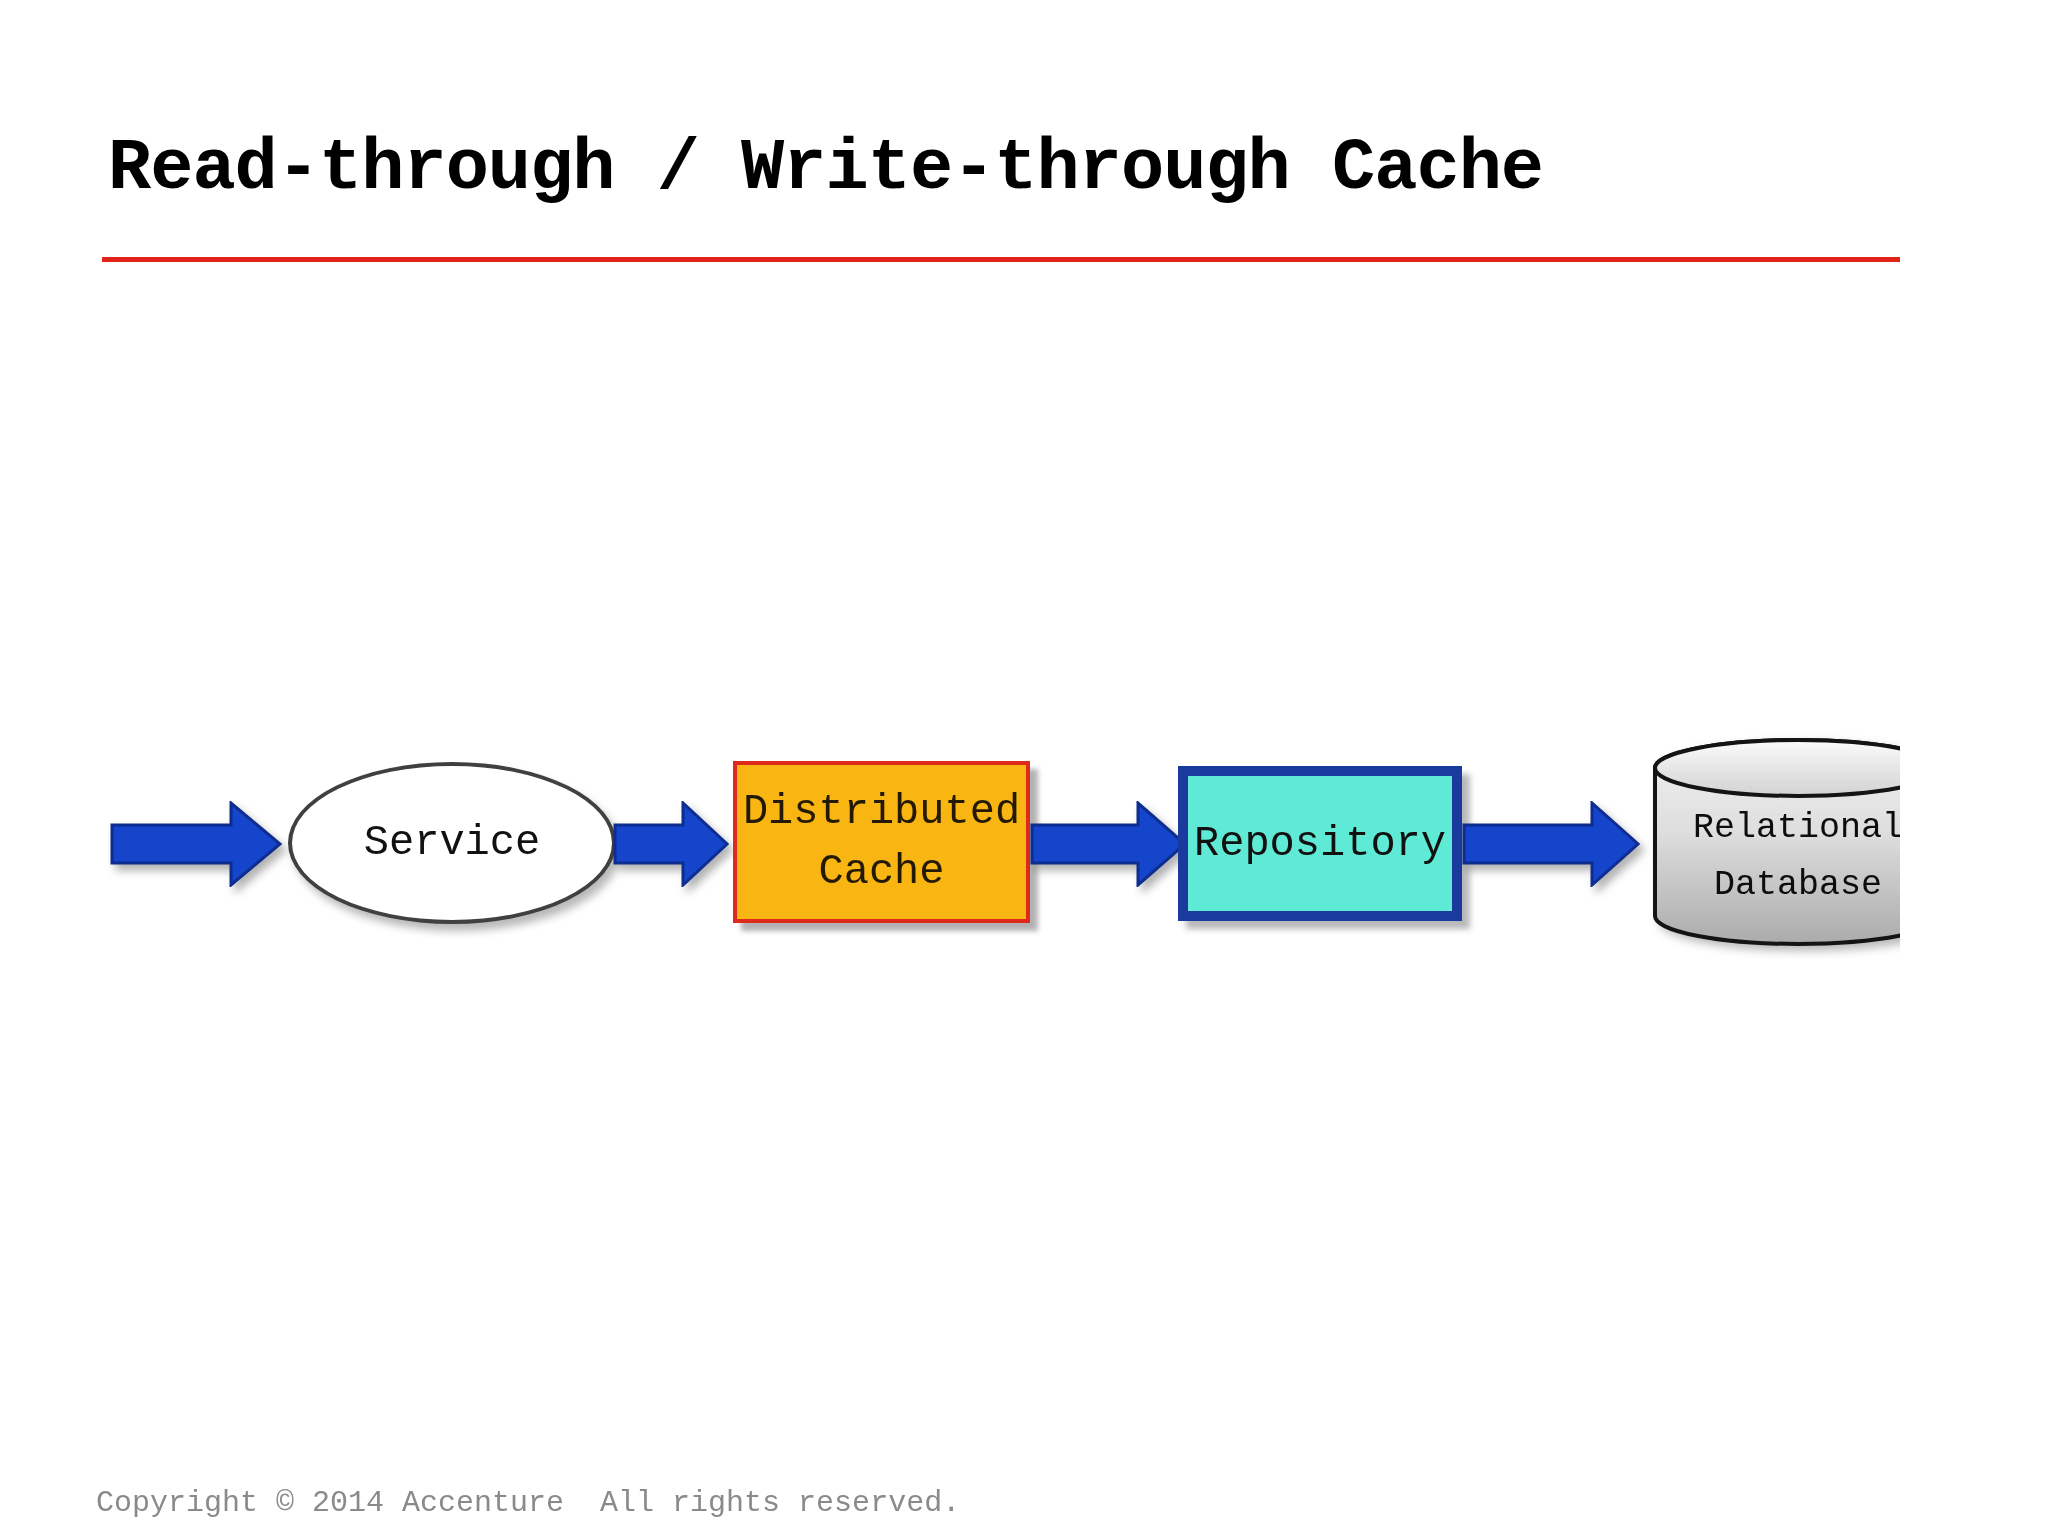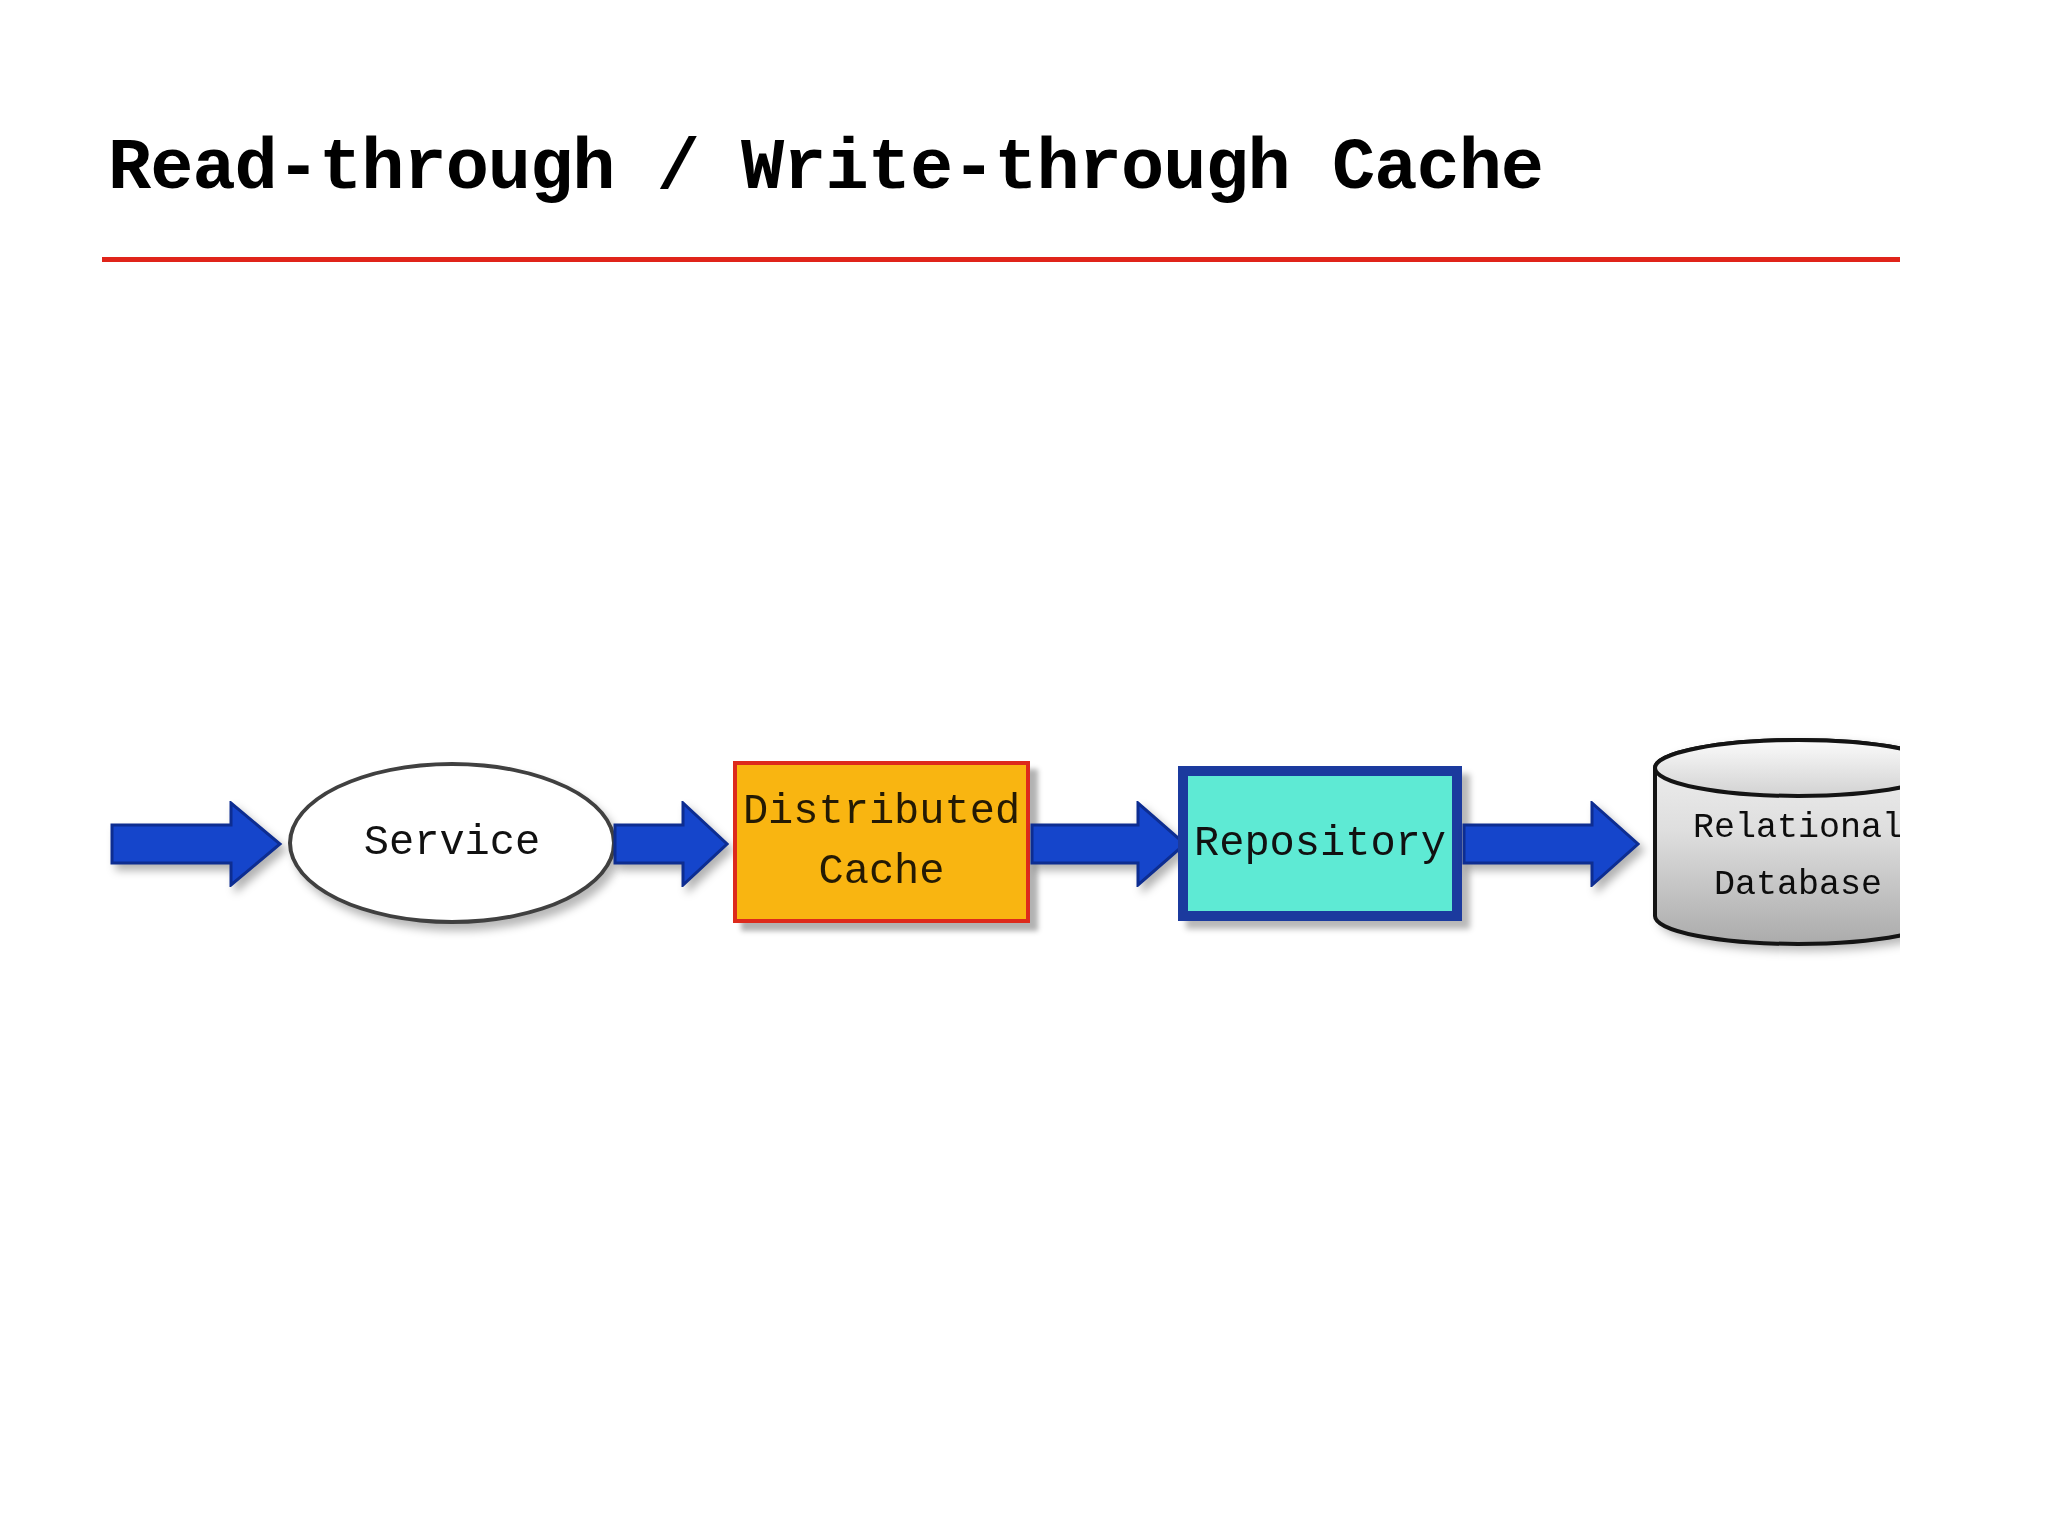--- a/index.html
+++ b/index.html
@@ -144,15 +144,16 @@
           <stop offset="0%" stop-color="#fbfbfb"></stop>
           <stop offset="100%" stop-color="#d2d2d2"></stop>
         </linearGradient>
       </defs>
       <path d="M5,32 A143,28 0 0 1 291,32 L291,180 A143,28 0 0 1 5,180 Z" fill="url(#bodyGrad)" stroke="#141414" stroke-width="4"></path>
       <ellipse cx="148" cy="32" rx="143" ry="28" fill="url(#topGrad)" stroke="#141414" stroke-width="4"></ellipse>
     </svg>
     <div class="db-label">Relational Database</div>
   </div>
 
+  <div class="footer-copyright">Copyright © 2014 Accenture  All rights reserved.</div>
   <div class="page-number">52</div>
 
 </div>
 
 </body></html>

